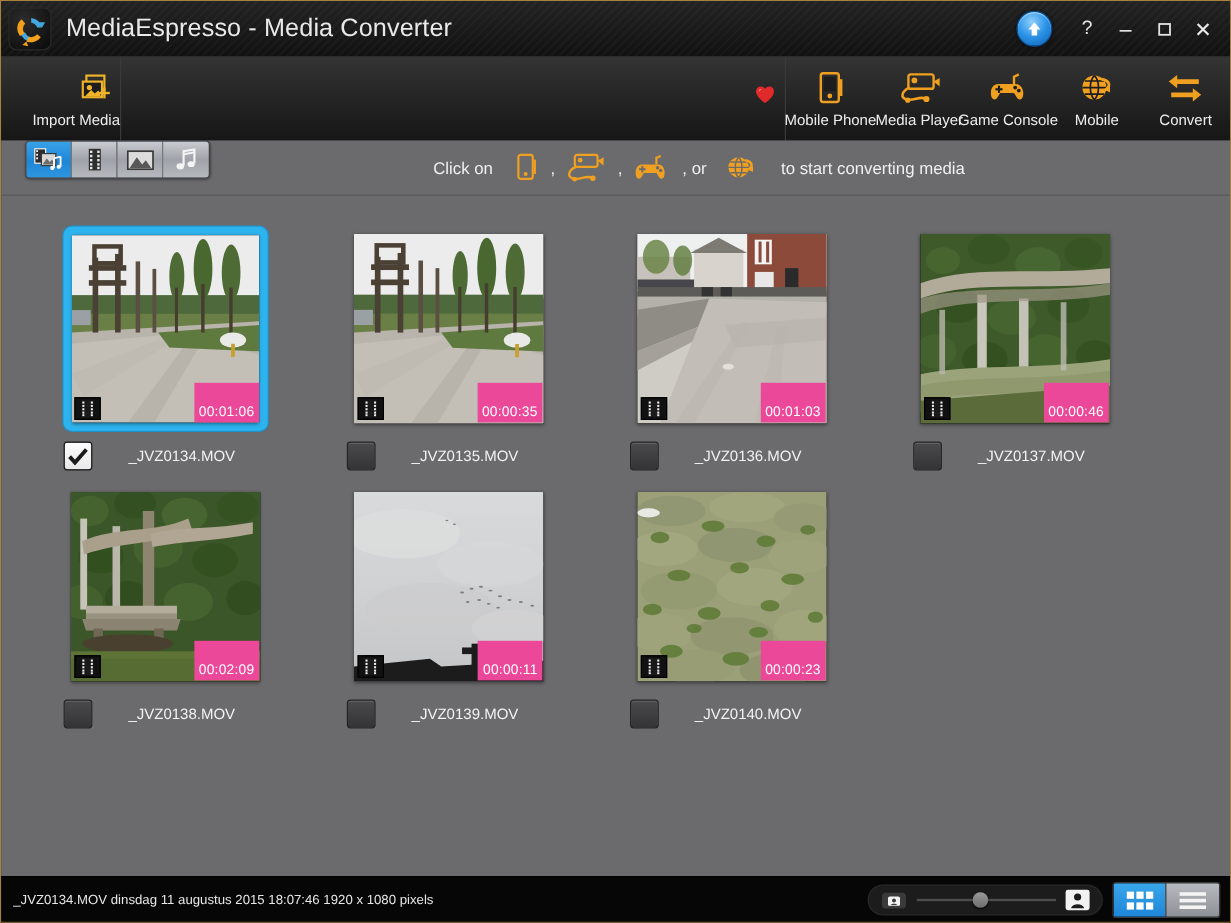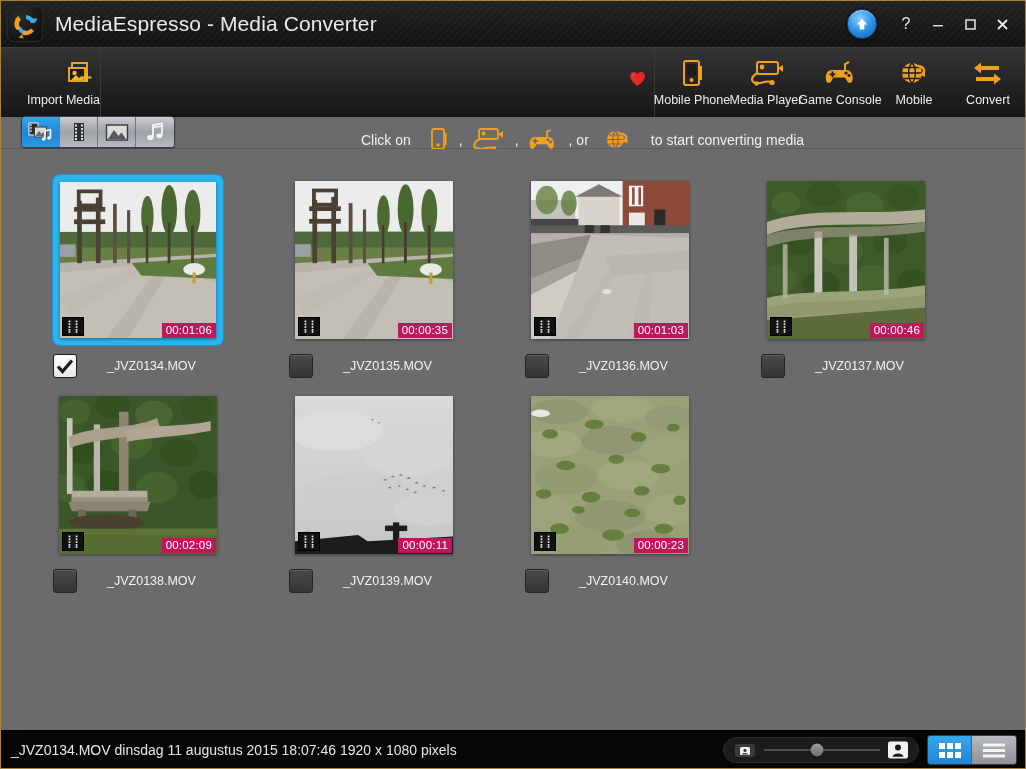--- a/index.html
+++ b/index.html
@@ -84,24 +84,24 @@
     align-items: center; justify-content: center; gap: 3px;
     padding: 0 2px;
   }
   .tb-btn .lbl, .tb-import .lbl {
     color: #ededed; font-size: 12.5px; white-space: nowrap;
   }
   .tb-icon { height: 32px; display: flex; align-items: flex-end; justify-content: center; }
 
   
   .filterbar {
-    height: 32px; flex: none;
+    height: 46px; flex: none;
     background: #6b6b6e;
     border-bottom: 1px solid #5c5c5f;
-    display: flex; align-items: flex-end; position: relative;
+    display: flex; align-items: flex-start; position: relative;
   }
   .tabs {
     display: flex; margin-left: 20px;
     border: 1px solid #3f3f42; border-radius: 4px; overflow: hidden;
     box-shadow: 0 1px 2px rgba(0,0,0,.35);
   }
   .tab {
     width: 38px; height: 30px;
     display: flex; align-items: center; justify-content: center;
     background: linear-gradient(180deg, #c9ccd1 0%, #9fa3a9 50%, #b6babf 100%);
@@ -147,22 +147,22 @@
   .cell.selected .thumb { left: 4px; top: 4px; width: 156px; height: 156px; }
   .thumb svg { display: block; width: 100%; height: 100%; }
   .film-badge {
     position: absolute; left: 6px; bottom: 6px;
     width: 22px; height: 19px; background: #111;
     border: 1px solid #000;
     display: flex; align-items: center; justify-content: center;
   }
   .dur-badge {
     position: absolute; right: 4px; bottom: 4px;
-    background: #be185d; color: #fff;
-    font-size: 11.5px; padding: 1px 4px 2px;
+    background: #ec4899; color: #fff;
+    font-size: 11.5px; padding: 19px 4px 2px;
     font-family: "Liberation Sans", sans-serif;
     letter-spacing: .2px;
   }
   .meta { display: flex; align-items: center; margin-top: 9px; }
   .chk {
     width: 24px; height: 24px; flex: none;
     border: 1px solid #242424; border-radius: 3px;
     background: linear-gradient(180deg, #4a4a4c 0%, #343436 100%);
     display: flex; align-items: center; justify-content: center;
     box-shadow: inset 0 1px 0 rgba(255,255,255,.12);
@@ -176,21 +176,21 @@
     white-space: nowrap;
   }
 
   
   .statusbar {
     height: 38px; flex: none; background: #060606;
     display: flex; align-items: center; position: relative;
     border-top: 1px solid #000;
   }
   .status-text {
-    color: #e6e6e6; font-size: 14px; margin-left: 10px; white-space: nowrap;
+    color: #e6e6e6; font-size: 11px; margin-left: 10px; white-space: nowrap;
   }
   .status-right {
     position: absolute; right: 8px; top: 0; height: 38px;
     display: flex; align-items: center; gap: 8px;
   }
   .slider-box {
     width: 196px; height: 26px; border-radius: 13px;
     background: #1c1c1c; border: 1px solid #2b2b2b;
     display: flex; align-items: center; padding: 0 8px; gap: 6px;
   }

